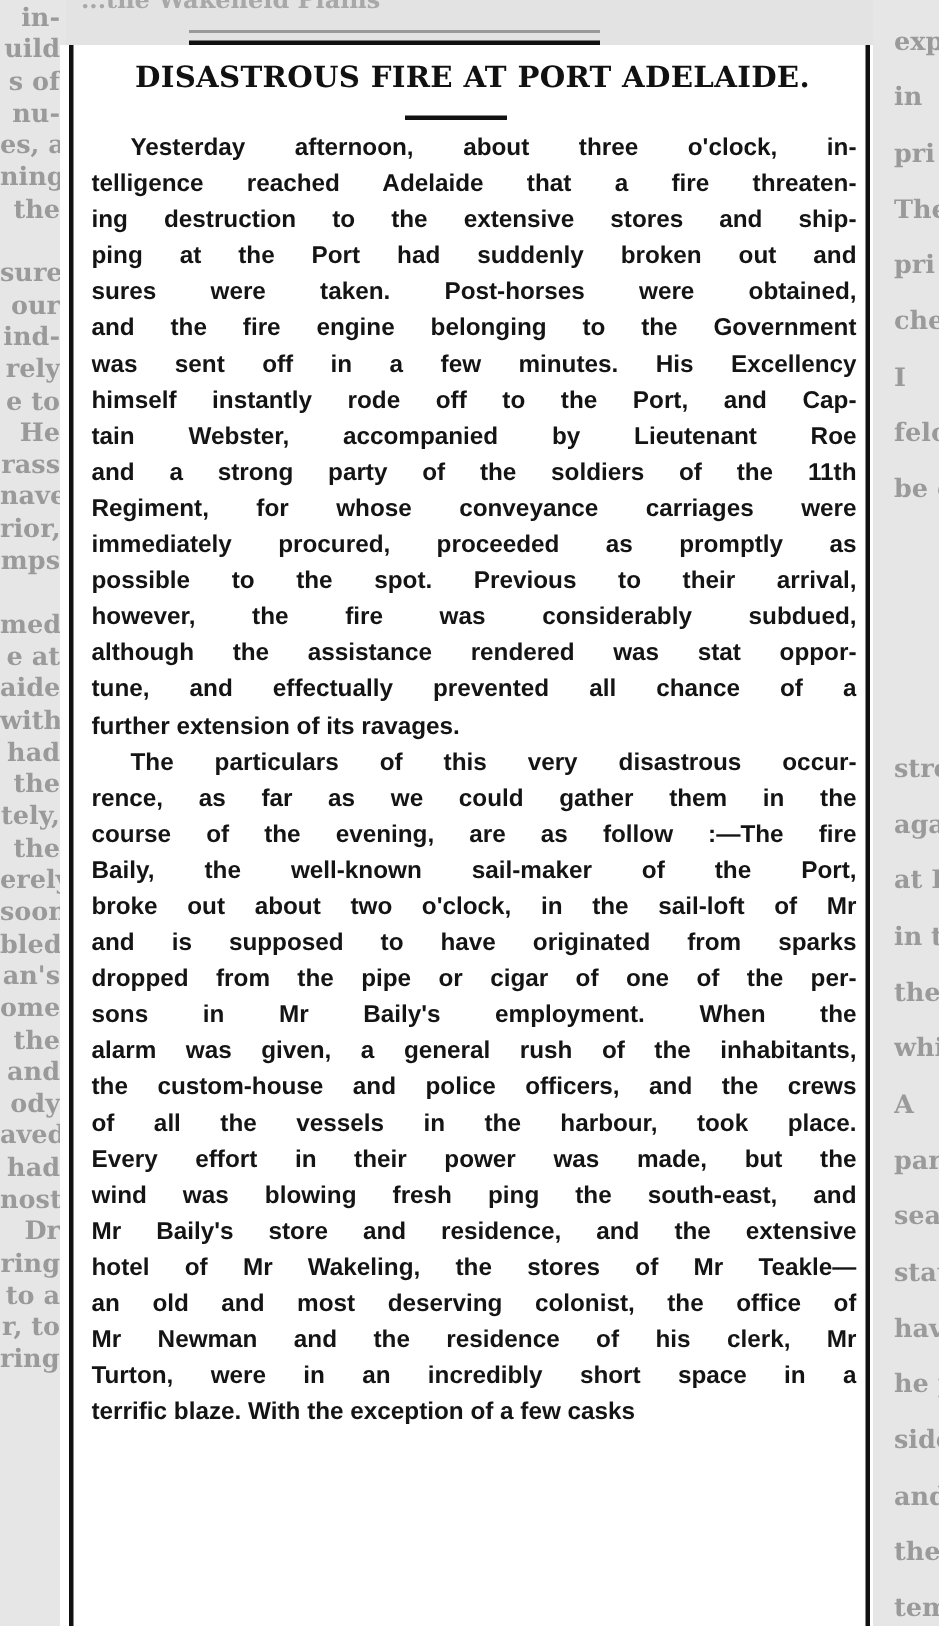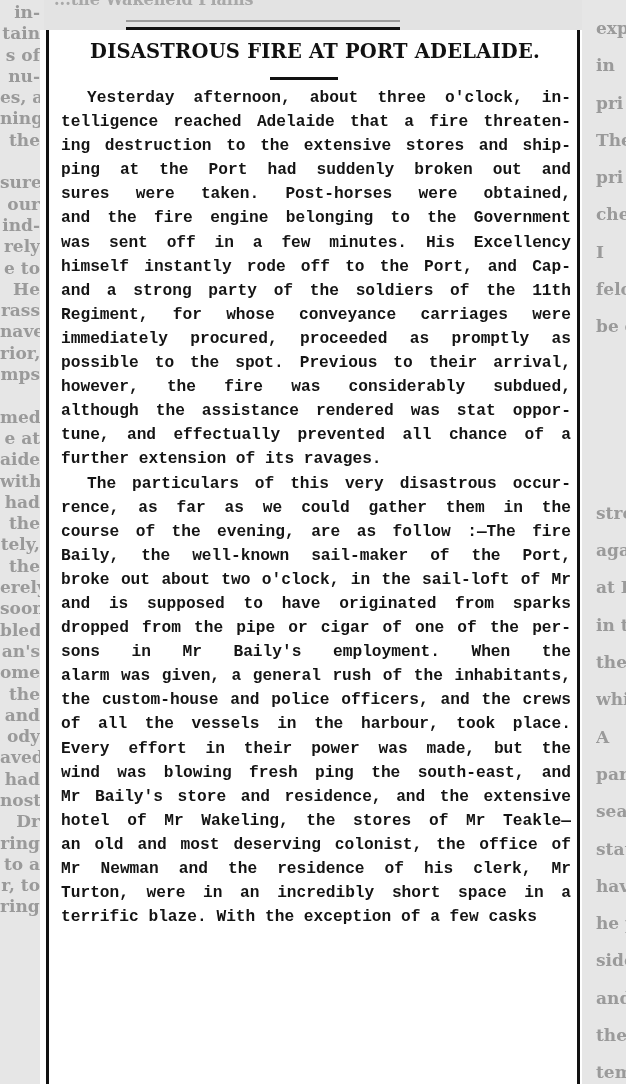--- a/index.html
+++ b/index.html
@@ -128,21 +128,21 @@
       top: 77px;
       width: 68px;
       height: 3px;
       background: #111;
     }
     .body {
       position: absolute;
       left: 61px;
       top: 86px;
       width: 510px;
-      font-family: Liberation Mono, monospace;
+      font-family: Liberation Sans, sans-serif;
       font-weight: bold;
       font-size: 16.2px;
       line-height: 24.1px;
       color: #141414;
     }
     .line {
       display: block;
       white-space: nowrap;
       text-align: justify;
       text-align-last: justify;
@@ -152,21 +152,21 @@
     .line.last { text-align-last: left; }
     .line.indent { padding-left: 26px; }
   </style>
 </head>
 <body>
 
 <div class="page">
 
   <div class="col-left" id="col-left">
       <div>in-</div>
-      <div>tain</div>
+      <div>uild</div>
       <div>s of</div>
       <div>nu-</div>
       <div>es, a</div>
       <div>ning</div>
       <div>the</div>
       <div></div>
       <div>sure</div>
       <div>our</div>
       <div>ind-</div>
       <div>rely</div>
@@ -263,20 +263,21 @@
 
   <div class="body" id="article-body">
       <span class="line indent">Yesterday afternoon, about three o'clock, in-</span>
       <span class="line">telligence reached Adelaide that a fire threaten-</span>
       <span class="line">ing destruction to the extensive stores and ship-</span>
       <span class="line">ping at the Port had suddenly broken out and</span>
       <span class="line">sures were taken. Post-horses were obtained,</span>
       <span class="line">and the fire engine belonging to the Government</span>
       <span class="line">was sent off in a few minutes. His Excellency</span>
       <span class="line">himself instantly rode off to the Port, and Cap-</span>
+      <span class="line">tain Webster, accompanied by Lieutenant Roe</span>
       <span class="line">and a strong party of the soldiers of the 11th</span>
       <span class="line">Regiment, for whose conveyance carriages were</span>
       <span class="line">immediately procured, proceeded as promptly as</span>
       <span class="line">possible to the spot. Previous to their arrival,</span>
       <span class="line">however, the fire was considerably subdued,</span>
       <span class="line">although the assistance rendered was stat oppor-</span>
       <span class="line">tune, and effectually prevented all chance of a</span>
       <span class="line last">further extension of its ravages.</span>
       <span class="line indent">The particulars of this very disastrous occur-</span>
       <span class="line">rence, as far as we could gather them in the</span>

